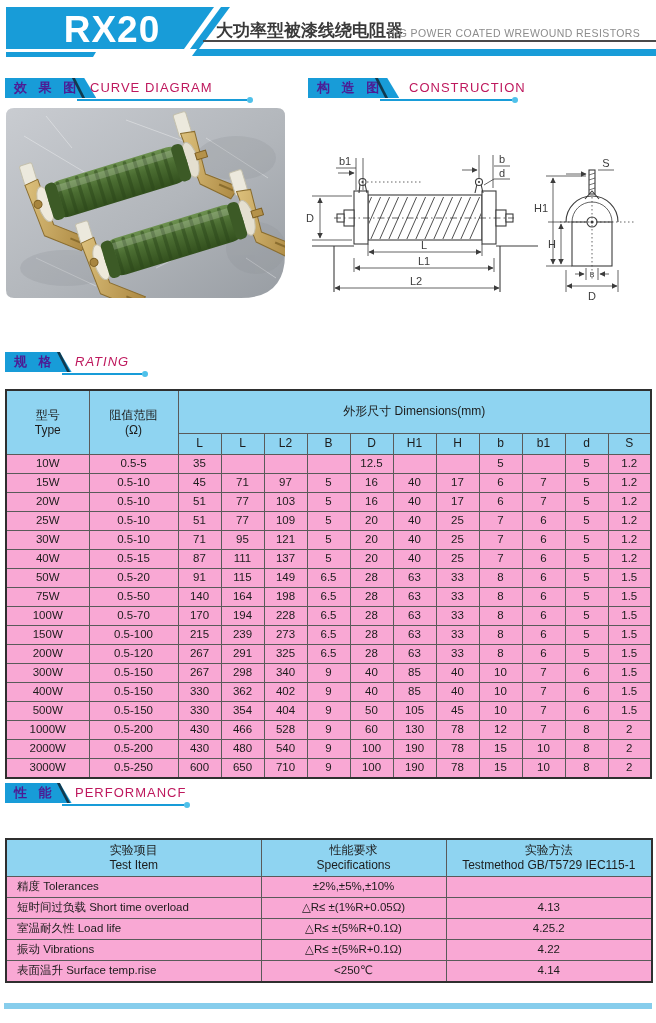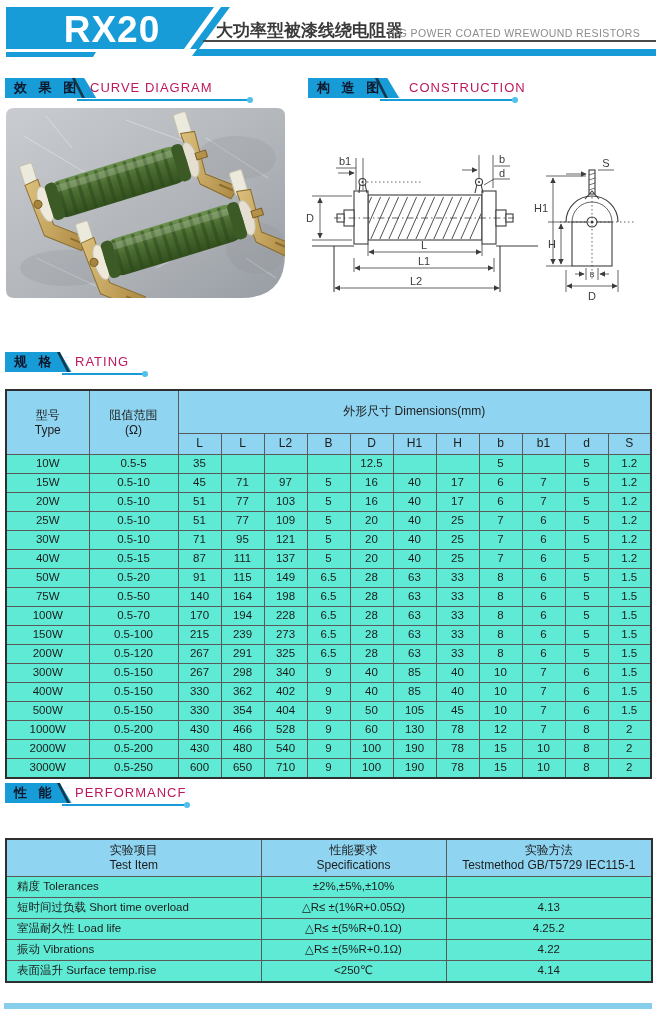--- a/index.html
+++ b/index.html
@@ -5,31 +5,31 @@
   html,body{margin:0;padding:0;background:#ffffff;}
   body{font-family:"Liberation Sans","DejaVu Sans",sans-serif;}
   #page{position:relative;width:656px;height:1023px;background:#ffffff;overflow:hidden;}
 
   
   #masthead{position:absolute;left:0;top:0;width:656px;height:64px;}
   #masthead text{font-family:"Liberation Sans","DejaVu Sans",sans-serif;}
 
   
   .sec{position:absolute;height:20px;}
-  .sec .box{position:absolute;left:0;top:0;height:20px;background:#189cd8;color:#0f172a;
+  .sec .box{position:absolute;left:0;top:0;height:20px;background:#189cd8;color:#4c1d95;
     font-size:13px;font-weight:bold;line-height:20px;padding:0 16px 0 9px;letter-spacing:4px;
     clip-path:polygon(0 0,calc(100% - 12px) 0,100% 100%,0 100%);}
   .sec .slash{position:absolute;top:0;width:2.5px;height:20px;background:#11394e;transform:skewX(27deg);}
   .sec .en{position:absolute;top:2px;font-size:13px;color:#be185d;letter-spacing:1px;white-space:nowrap;}
   .sec .uline{position:absolute;height:2px;background:#189cd8;top:21px;}
   .sec .uline .dot{position:absolute;right:-6px;top:-2px;width:6px;height:6px;border-radius:50%;background:#4fc1ea;}
 
   
   table{border-collapse:collapse;table-layout:fixed;}
-  .dtable{position:absolute;background:#5eead4;border:2px solid #2f2f2f;}
+  .dtable{position:absolute;background:#f9a8d4;border:2px solid #2f2f2f;}
   .dtable th,.dtable td{border:1px solid #5a5a5a;text-align:center;color:#1c1c1c;
     font-size:11.5px;line-height:1.15;padding:0;overflow:hidden;white-space:nowrap;}
   .dtable th{background:#8fd4f1;font-weight:normal;font-size:12px;}
   #rating-table{left:5px;top:389px;width:646px;}
   #rating-table thead tr:first-child th{height:42px;}
   #rating-table thead tr:last-child th{height:20px;}
   #rating-table tbody td{height:18px;}
   #perf-table{left:5px;top:838px;width:646px;}
   #perf-table thead th{height:36px;}
   #perf-table tbody td{height:20px;}
@@ -72,21 +72,21 @@
     <div class="slash" style="left:72px;"></div>
     <div class="en" style="left:85px;margin-left:16px;">CONSTRUCTION</div>
     <div class="uline" style="left:72px;width:132px;">
         <span class="dot"></span>
       </div>
   </div>
 
   <div class="sec" style="left:5px;top:352px;width:300px;">
     <div class="box">规 格</div>
     <div class="slash" style="left:57px;"></div>
-    <div class="en" style="left:70px;">RATING</div>
+    <div class="en" style="left:70px;font-style:italic;">RATING</div>
     <div class="uline" style="left:57px;width:80px;">
         <span class="dot"></span>
       </div>
   </div>
 
   <div class="sec" style="left:5px;top:783px;width:300px;">
     <div class="box">性 能</div>
     <div class="slash" style="left:57px;"></div>
     <div class="en" style="left:70px;">PERFORMANCF</div>
     <div class="uline" style="left:57px;width:122px;">

